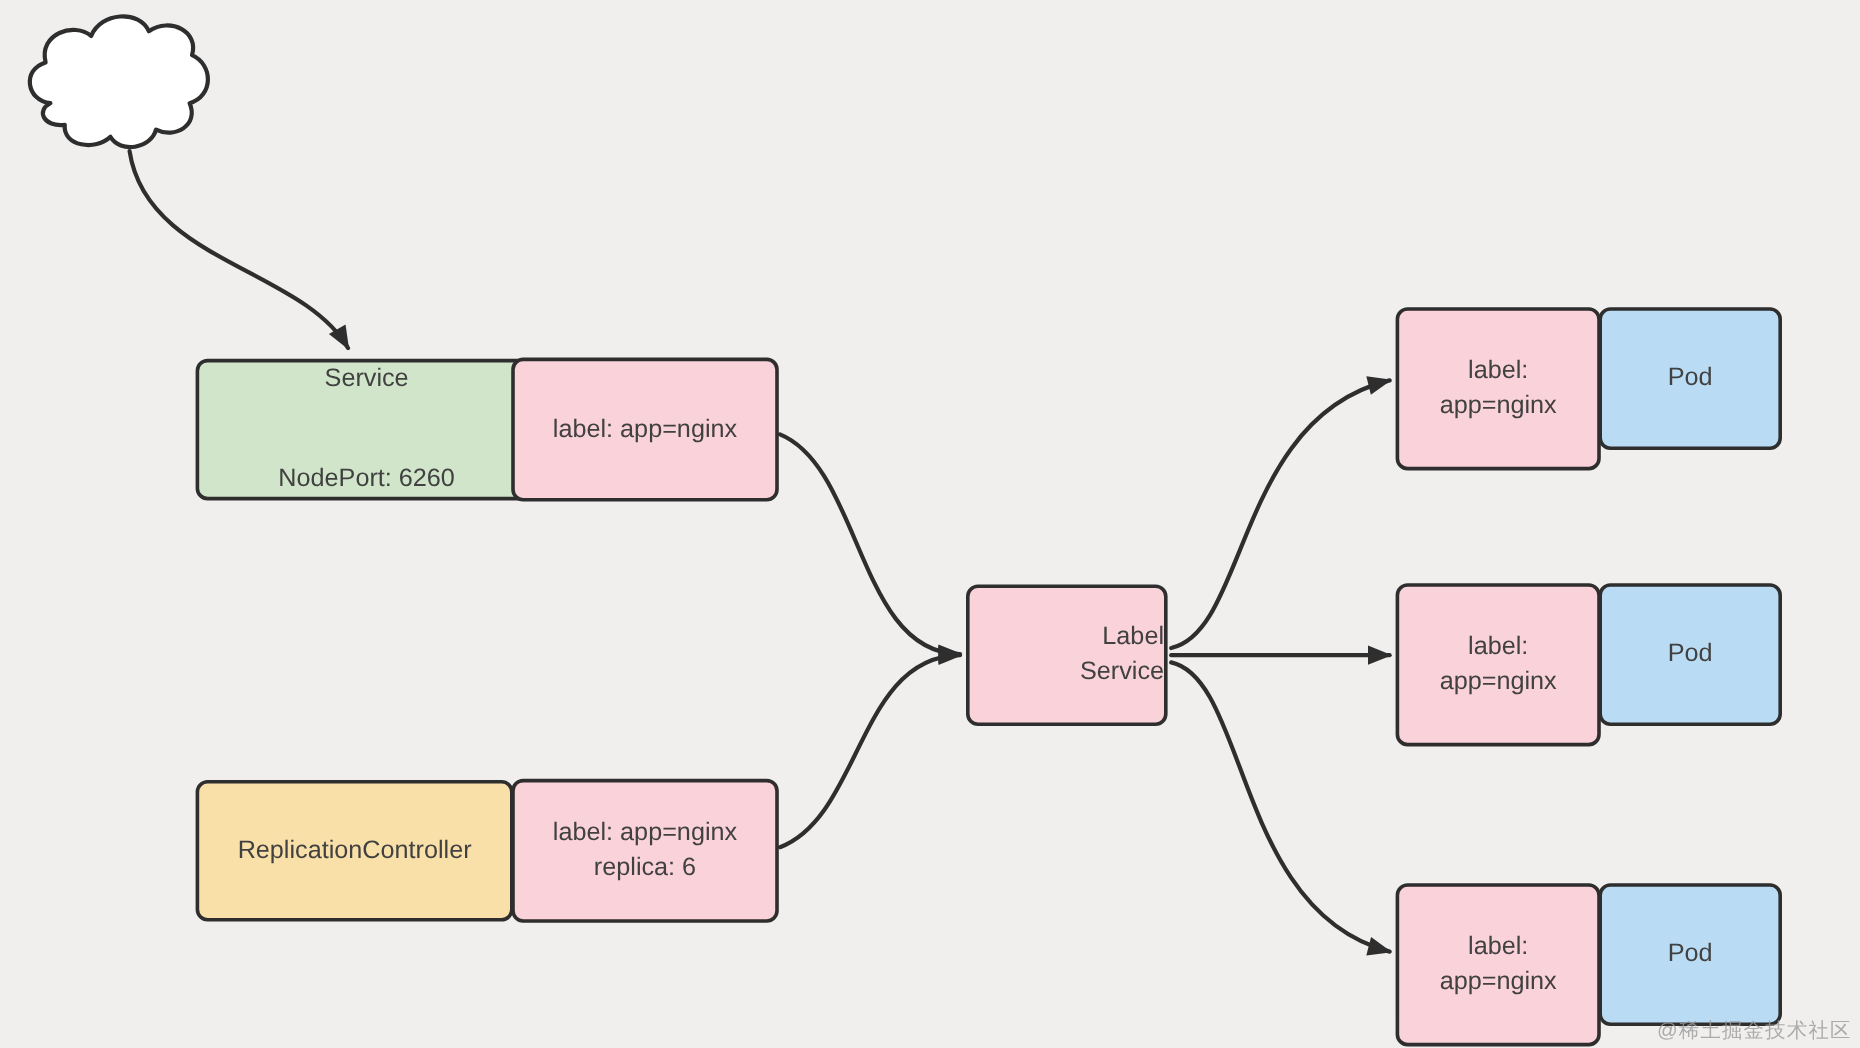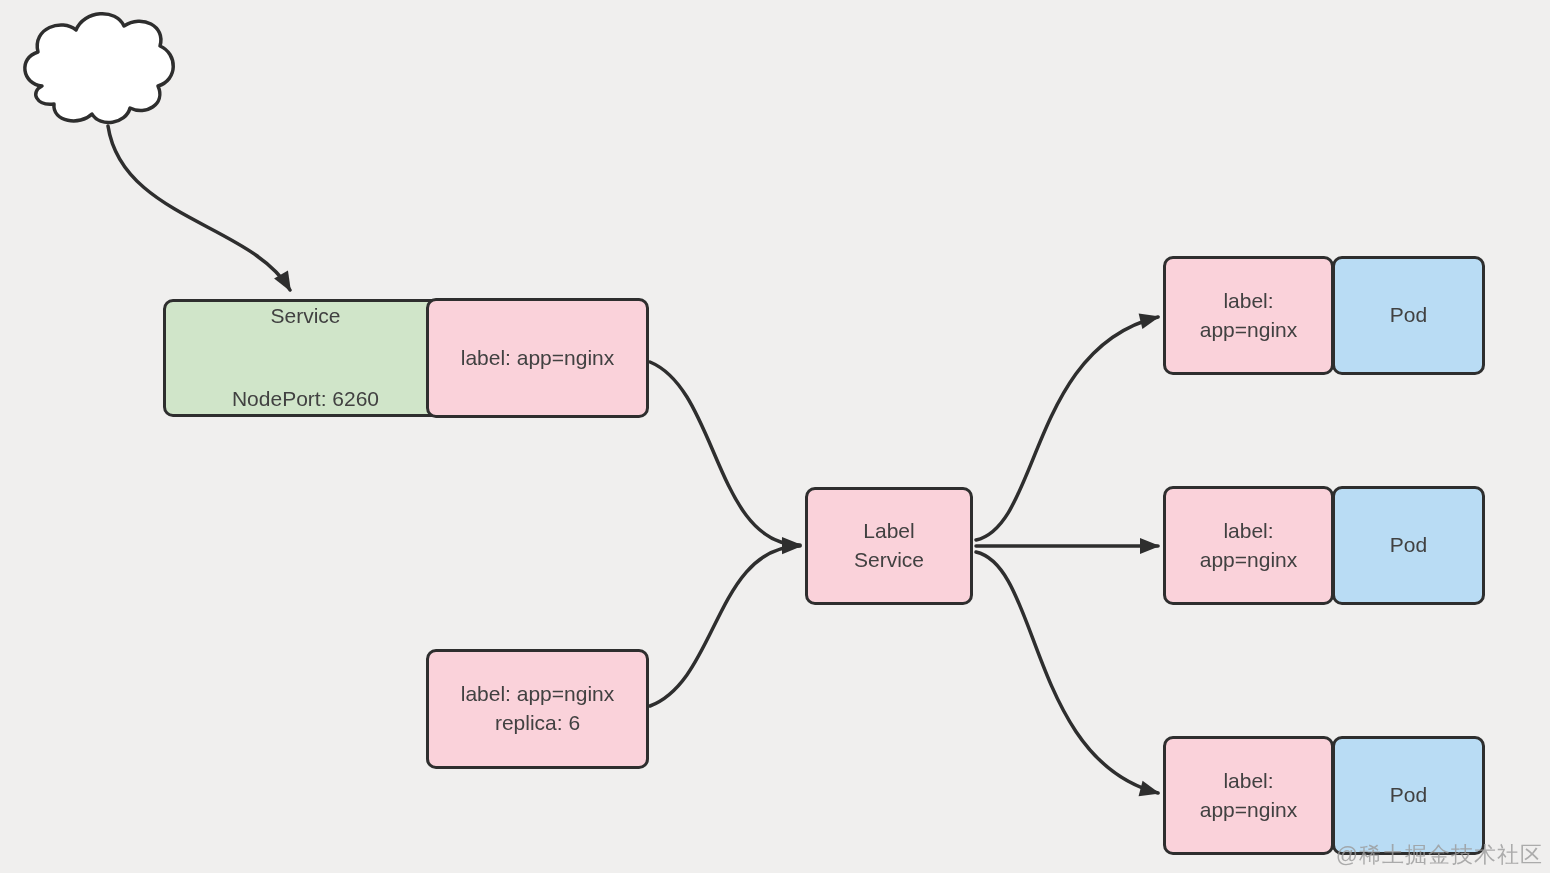--- a/index.html
+++ b/index.html
@@ -51,32 +51,32 @@
     border-radius:10px;
     color:var(--text);
     font-size:21px;
     line-height:1.38;
     text-align:center;
   }
   .node-service{left:163px;top:299px;width:285px;height:118px;background:var(--service-fill);justify-content:space-between;}
   .node-service-label{left:426px;top:298px;width:223px;height:120px;background:var(--label-fill);}
   .node-rc{left:163px;top:650px;width:265px;height:118px;background:var(--rc-fill);}
   .node-rc-label{left:426px;top:649px;width:223px;height:120px;background:var(--label-fill);}
-  .node-selector{left:805px;top:487px;width:168px;height:118px;background:var(--label-fill);}
-  .pod-label{width:171px;height:119px;background:var(--label-fill);}
+  .node-selector{left:805px;top:487px;width:168px;height:118px;background:var(--label-fill);align-items:flex-end;}
+  .pod-label{width:171px;height:136px;background:var(--label-fill);}
   .pod-box{width:153px;height:119px;background:var(--pod-fill);}
   .pod-label{position:absolute;left:1163px;}
   .pod-box{position:absolute;left:1332px;}
   .row1{top:256px;}
   .row2{top:486px;}
   .row3{top:736px;}
   .watermark{
     position:absolute;
     right:7px;bottom:3px;
-    font-size:22px;
+    font-size:17px;
     color:var(--watermark);
     opacity:.8;
     letter-spacing:1px;
     z-index:5;
   }
 </style>
 </head>
 <body>
 
 <div class="canvas">
@@ -113,20 +113,23 @@
   </svg>
 
   <div class="node node-service">
     <div>Service</div>
     <div>NodePort: 6260</div>
   </div>
   <div class="node node-service-label">
     <div>label: app=nginx</div>
   </div>
 
+  <div class="node node-rc">
+    <div>ReplicationController</div>
+  </div>
   <div class="node node-rc-label">
     <div>label: app=nginx</div>
     <div>replica: 6</div>
   </div>
 
   <div class="node node-selector">
     <div>Label</div>
     <div>Service</div>
   </div>
 

